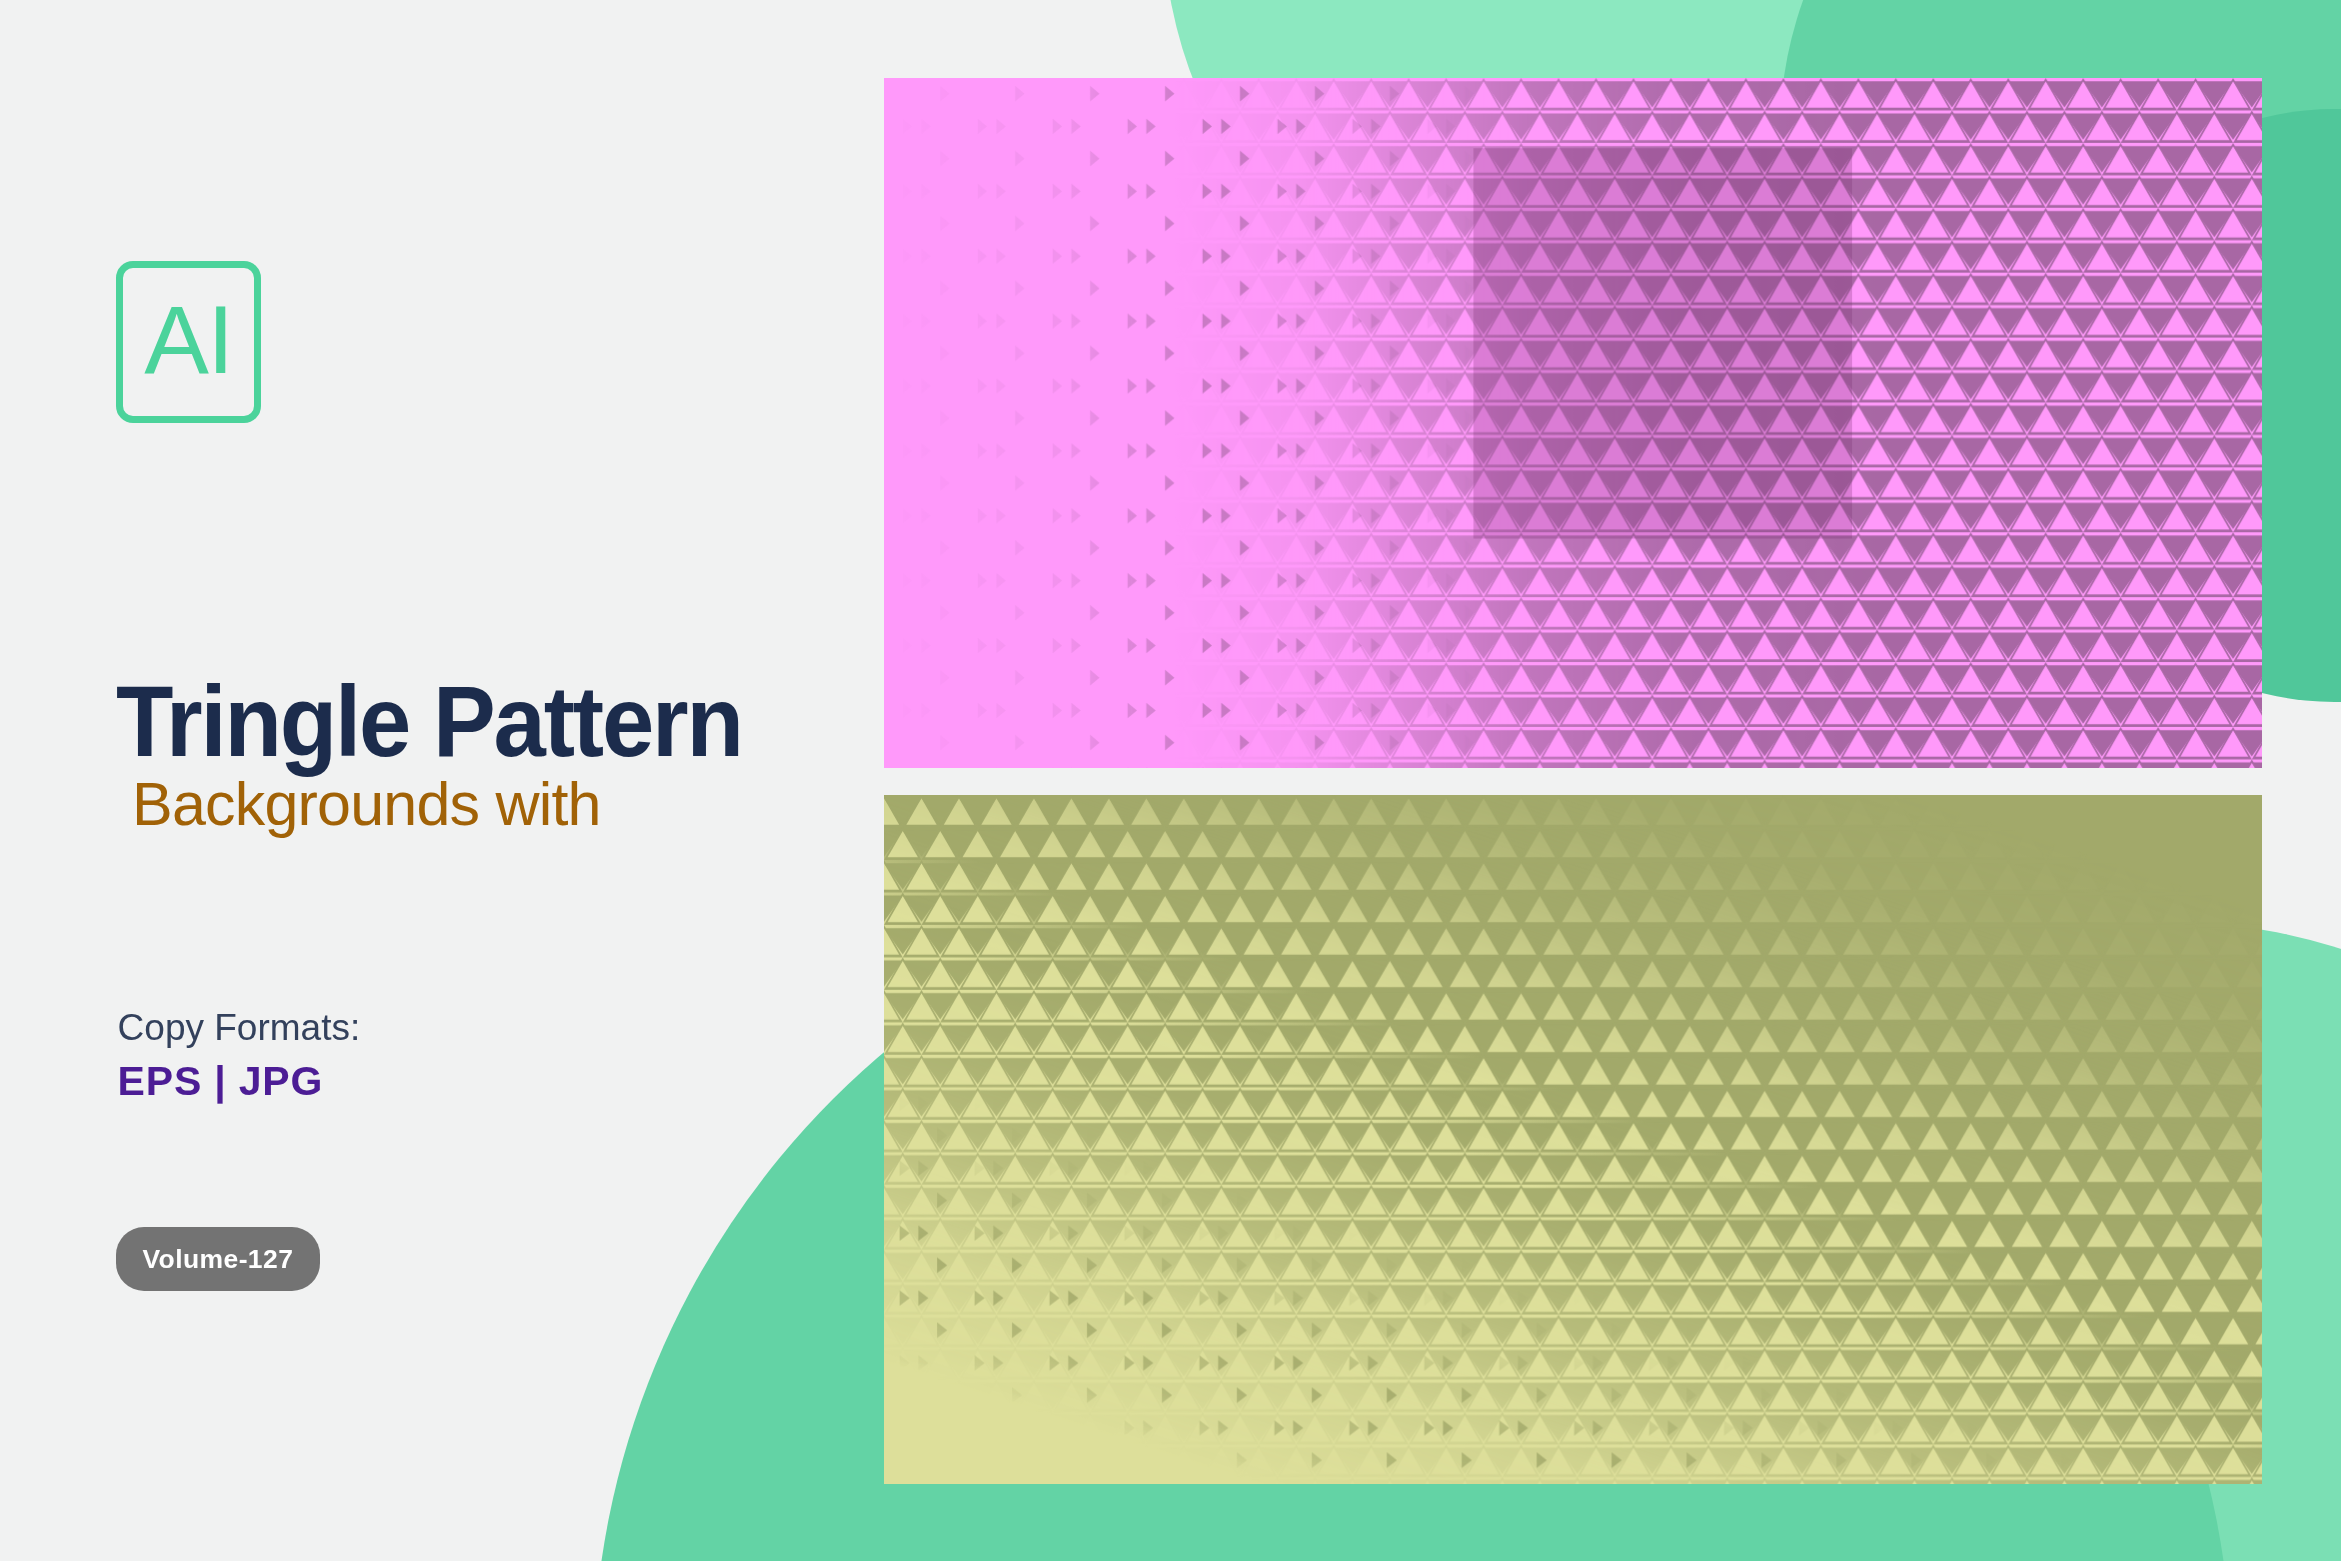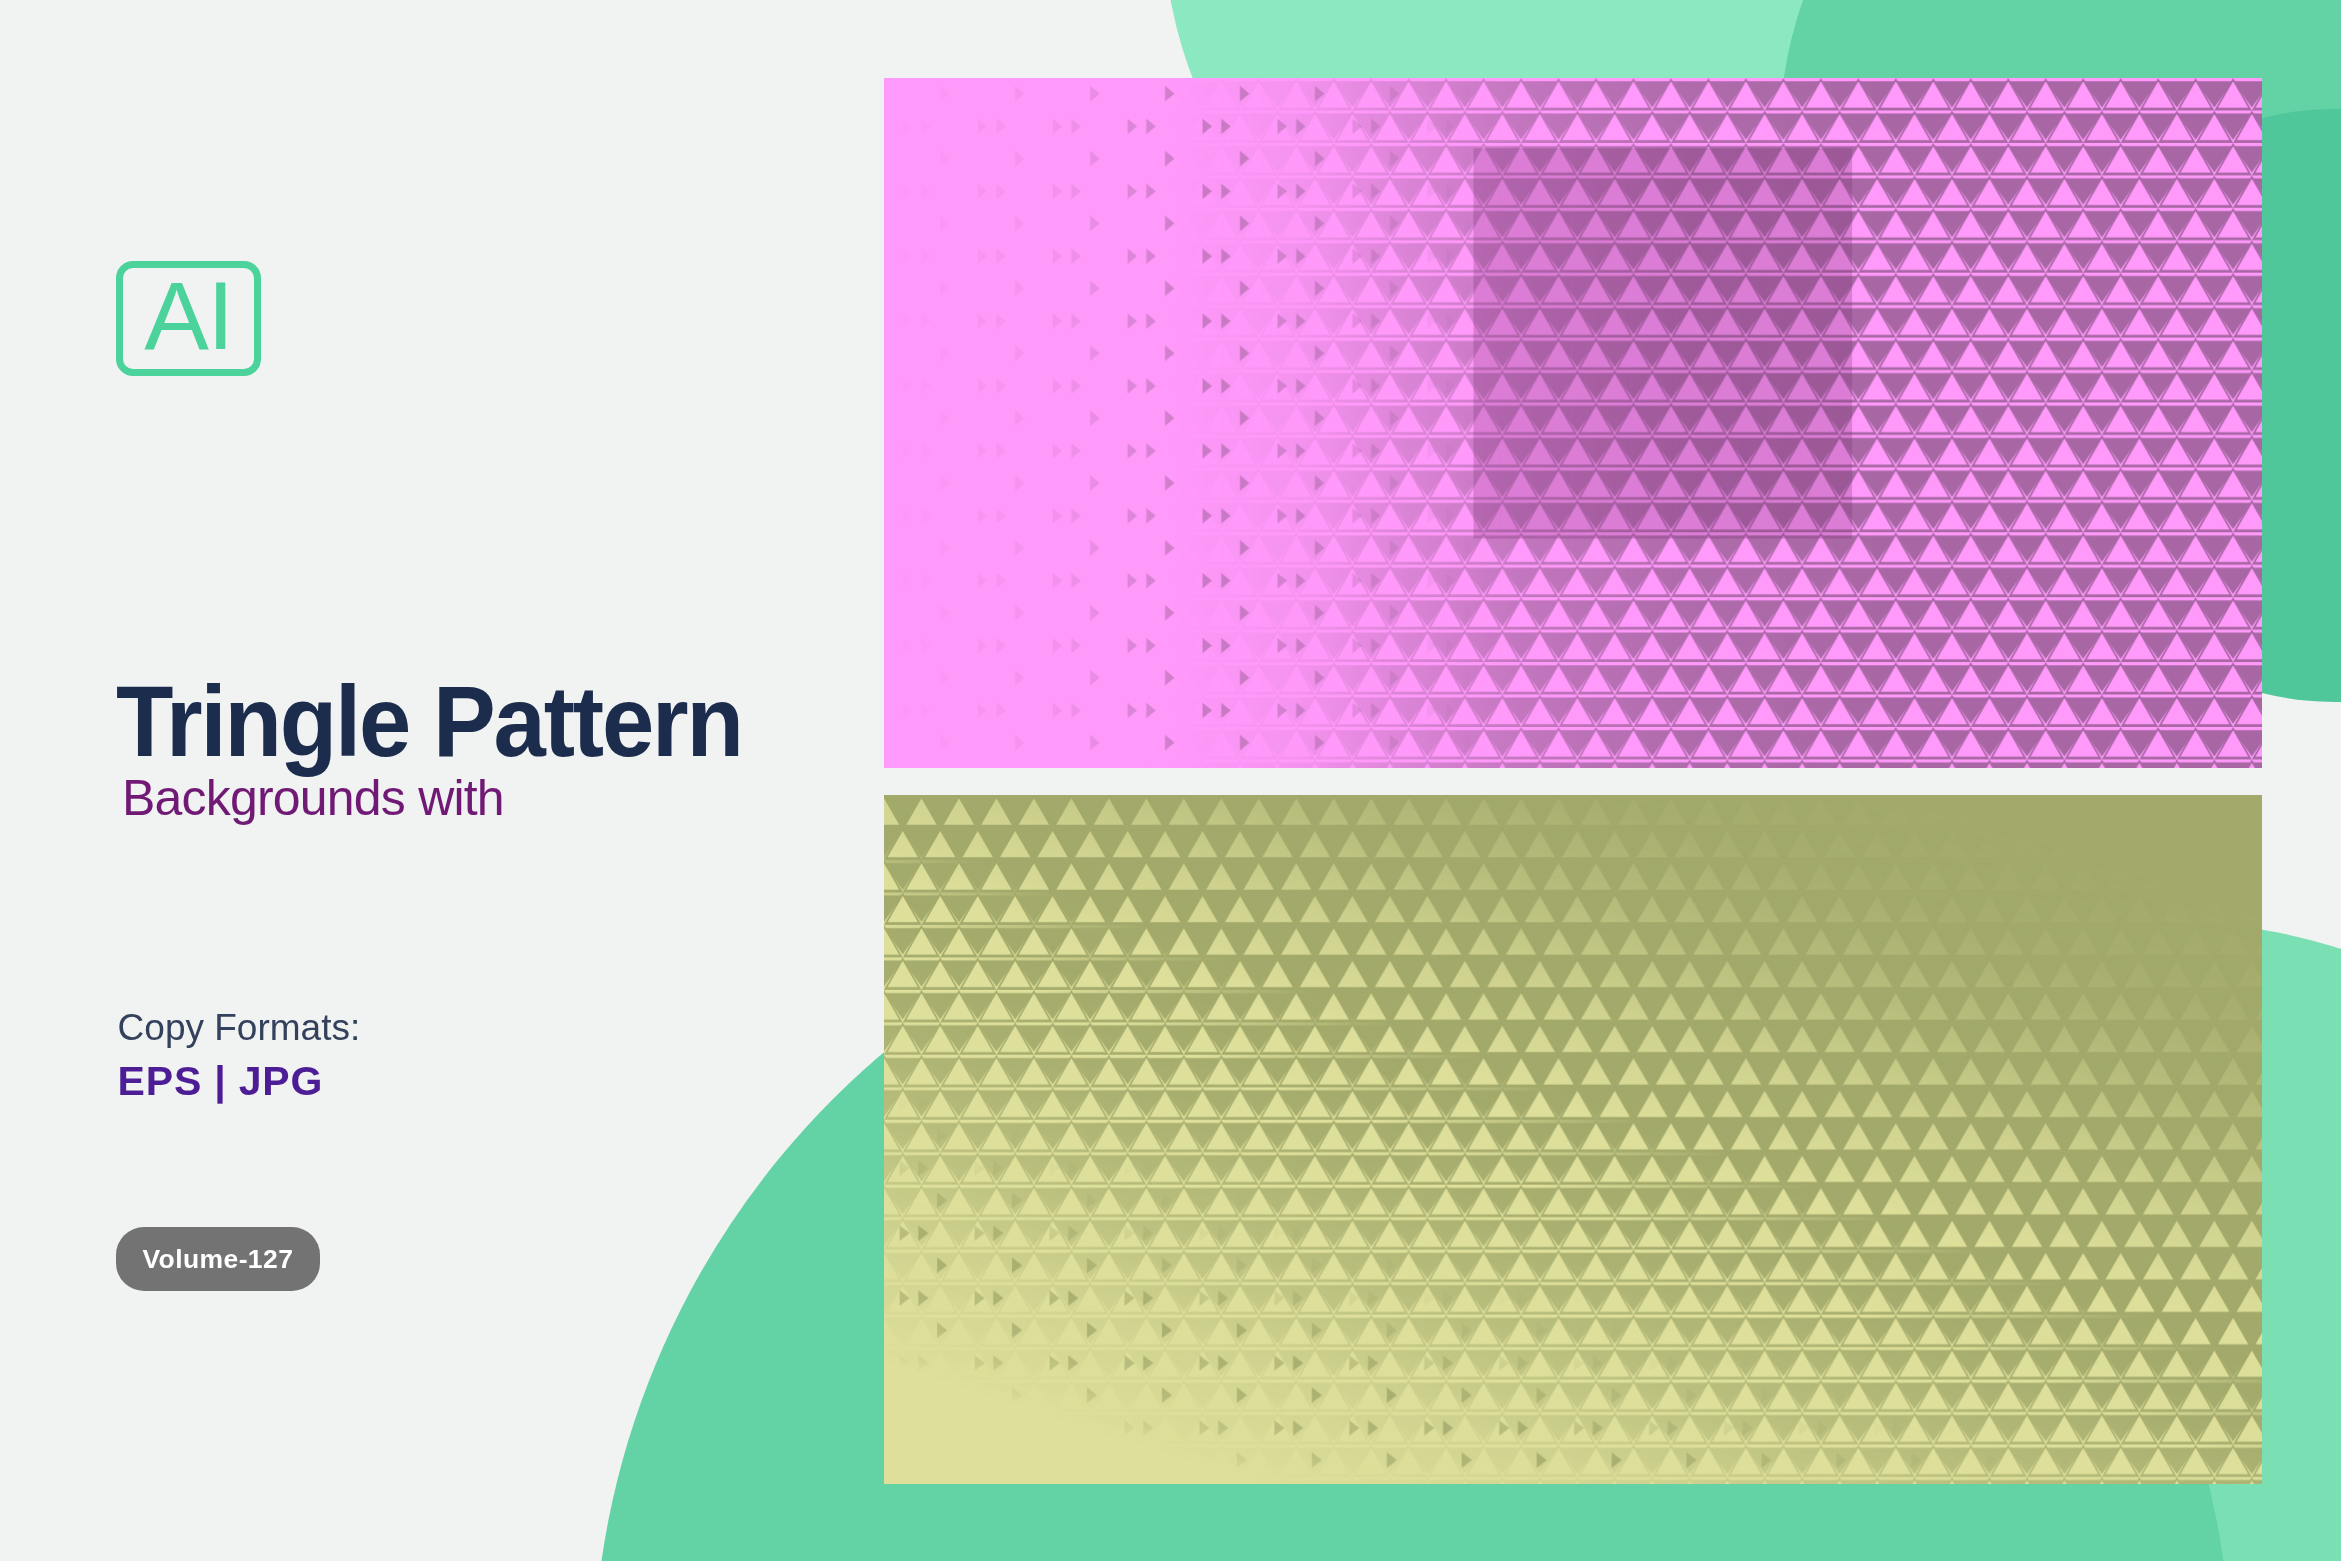--- a/index.html
+++ b/index.html
@@ -52,21 +52,21 @@
   .left-col {
     position:absolute;
     left:116px; top:0;
     width:734px; height:1561px;
     z-index:6;
   }
 
   .ai-badge {
     position:absolute;
     left:0; top:261px;
-    width:145px; height:115px;
+    width:145px; height:162px;
     border:7px solid #4BD39B;
     border-radius:17px;
     display:flex; align-items:center; justify-content:center;
   }
   .ai-badge-text {
     font-size:97px;
     line-height:1;
     color:#4BD39B;
     font-weight:300;
     letter-spacing:-1.6px;
@@ -92,25 +92,25 @@
     font-weight:bold;
     color:#1C2C4C;
     letter-spacing:-2.3px;
     white-space:nowrap;
     transform:scaleX(0.94);
     transform-origin:left center;
   }
 
   .subhead {
     position:absolute;
-    left:6px; top:769px;
-    font-size:50px;
+    left:16px; top:769px;
+    font-size:61px;
     line-height:1.16;
     font-weight:normal;
-    color:#701a75;
+    color:#a16207;
     letter-spacing:-0.8px;
   }
   .subhead div { white-space:nowrap; }
 
   .formats-label {
     position:absolute;
     left:1.6px; top:1007px;
     font-size:37px;
     color:#33415C;
     font-weight:normal;

